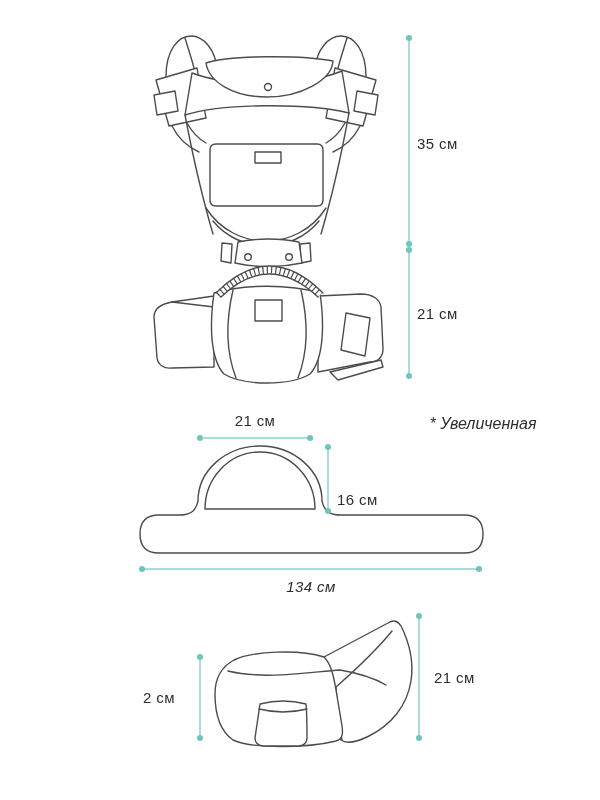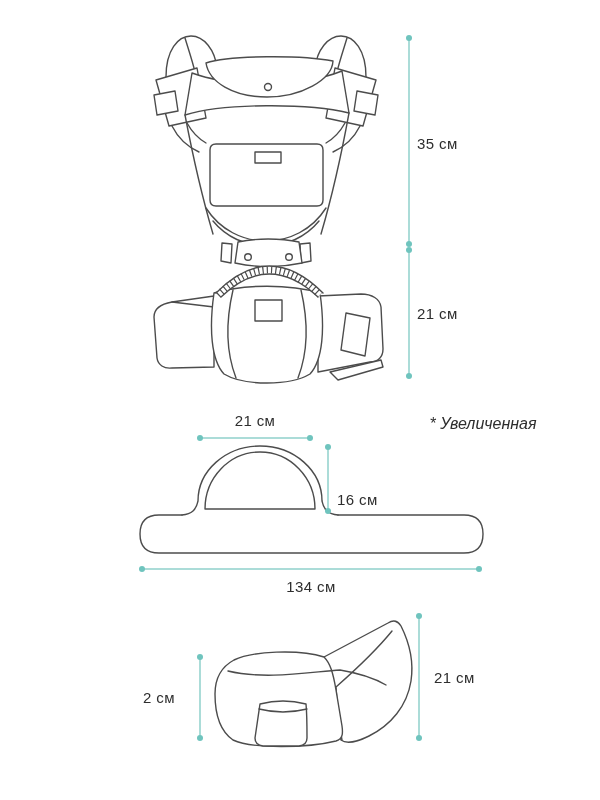--- a/index.html
+++ b/index.html
@@ -132,21 +132,21 @@
 </svg>
 
 <div class="dim-label" style="left:417px; top:133px;">35 см</div>
 
 <div class="dim-label" style="left:417px; top:303px;">21 см</div>
 
 <div class="dim-label centered" style="left:205px; top:410px; width:100px;">21 см</div>
 
 <div class="dim-label" style="left:337px; top:468px;margin-top:21px;">16 см</div>
 
-<div class="dim-label centered" style="left:261px; top:576px; width:100px;">134 см</div>
+<div class="dim-label centered" style="left:261px; top:576px; width:100px;font-style:italic;">134 см</div>
 
 <div class="note" style="left:398px; top:412px; width:170px;">
   <div>* Увеличенная</div>
 </div>
 
 <div class="dim-label" style="left:143px; top:687px;">2 см</div>
 
 <div class="dim-label" style="left:434px; top:667px;">21 см</div>
 
 </body></html>

